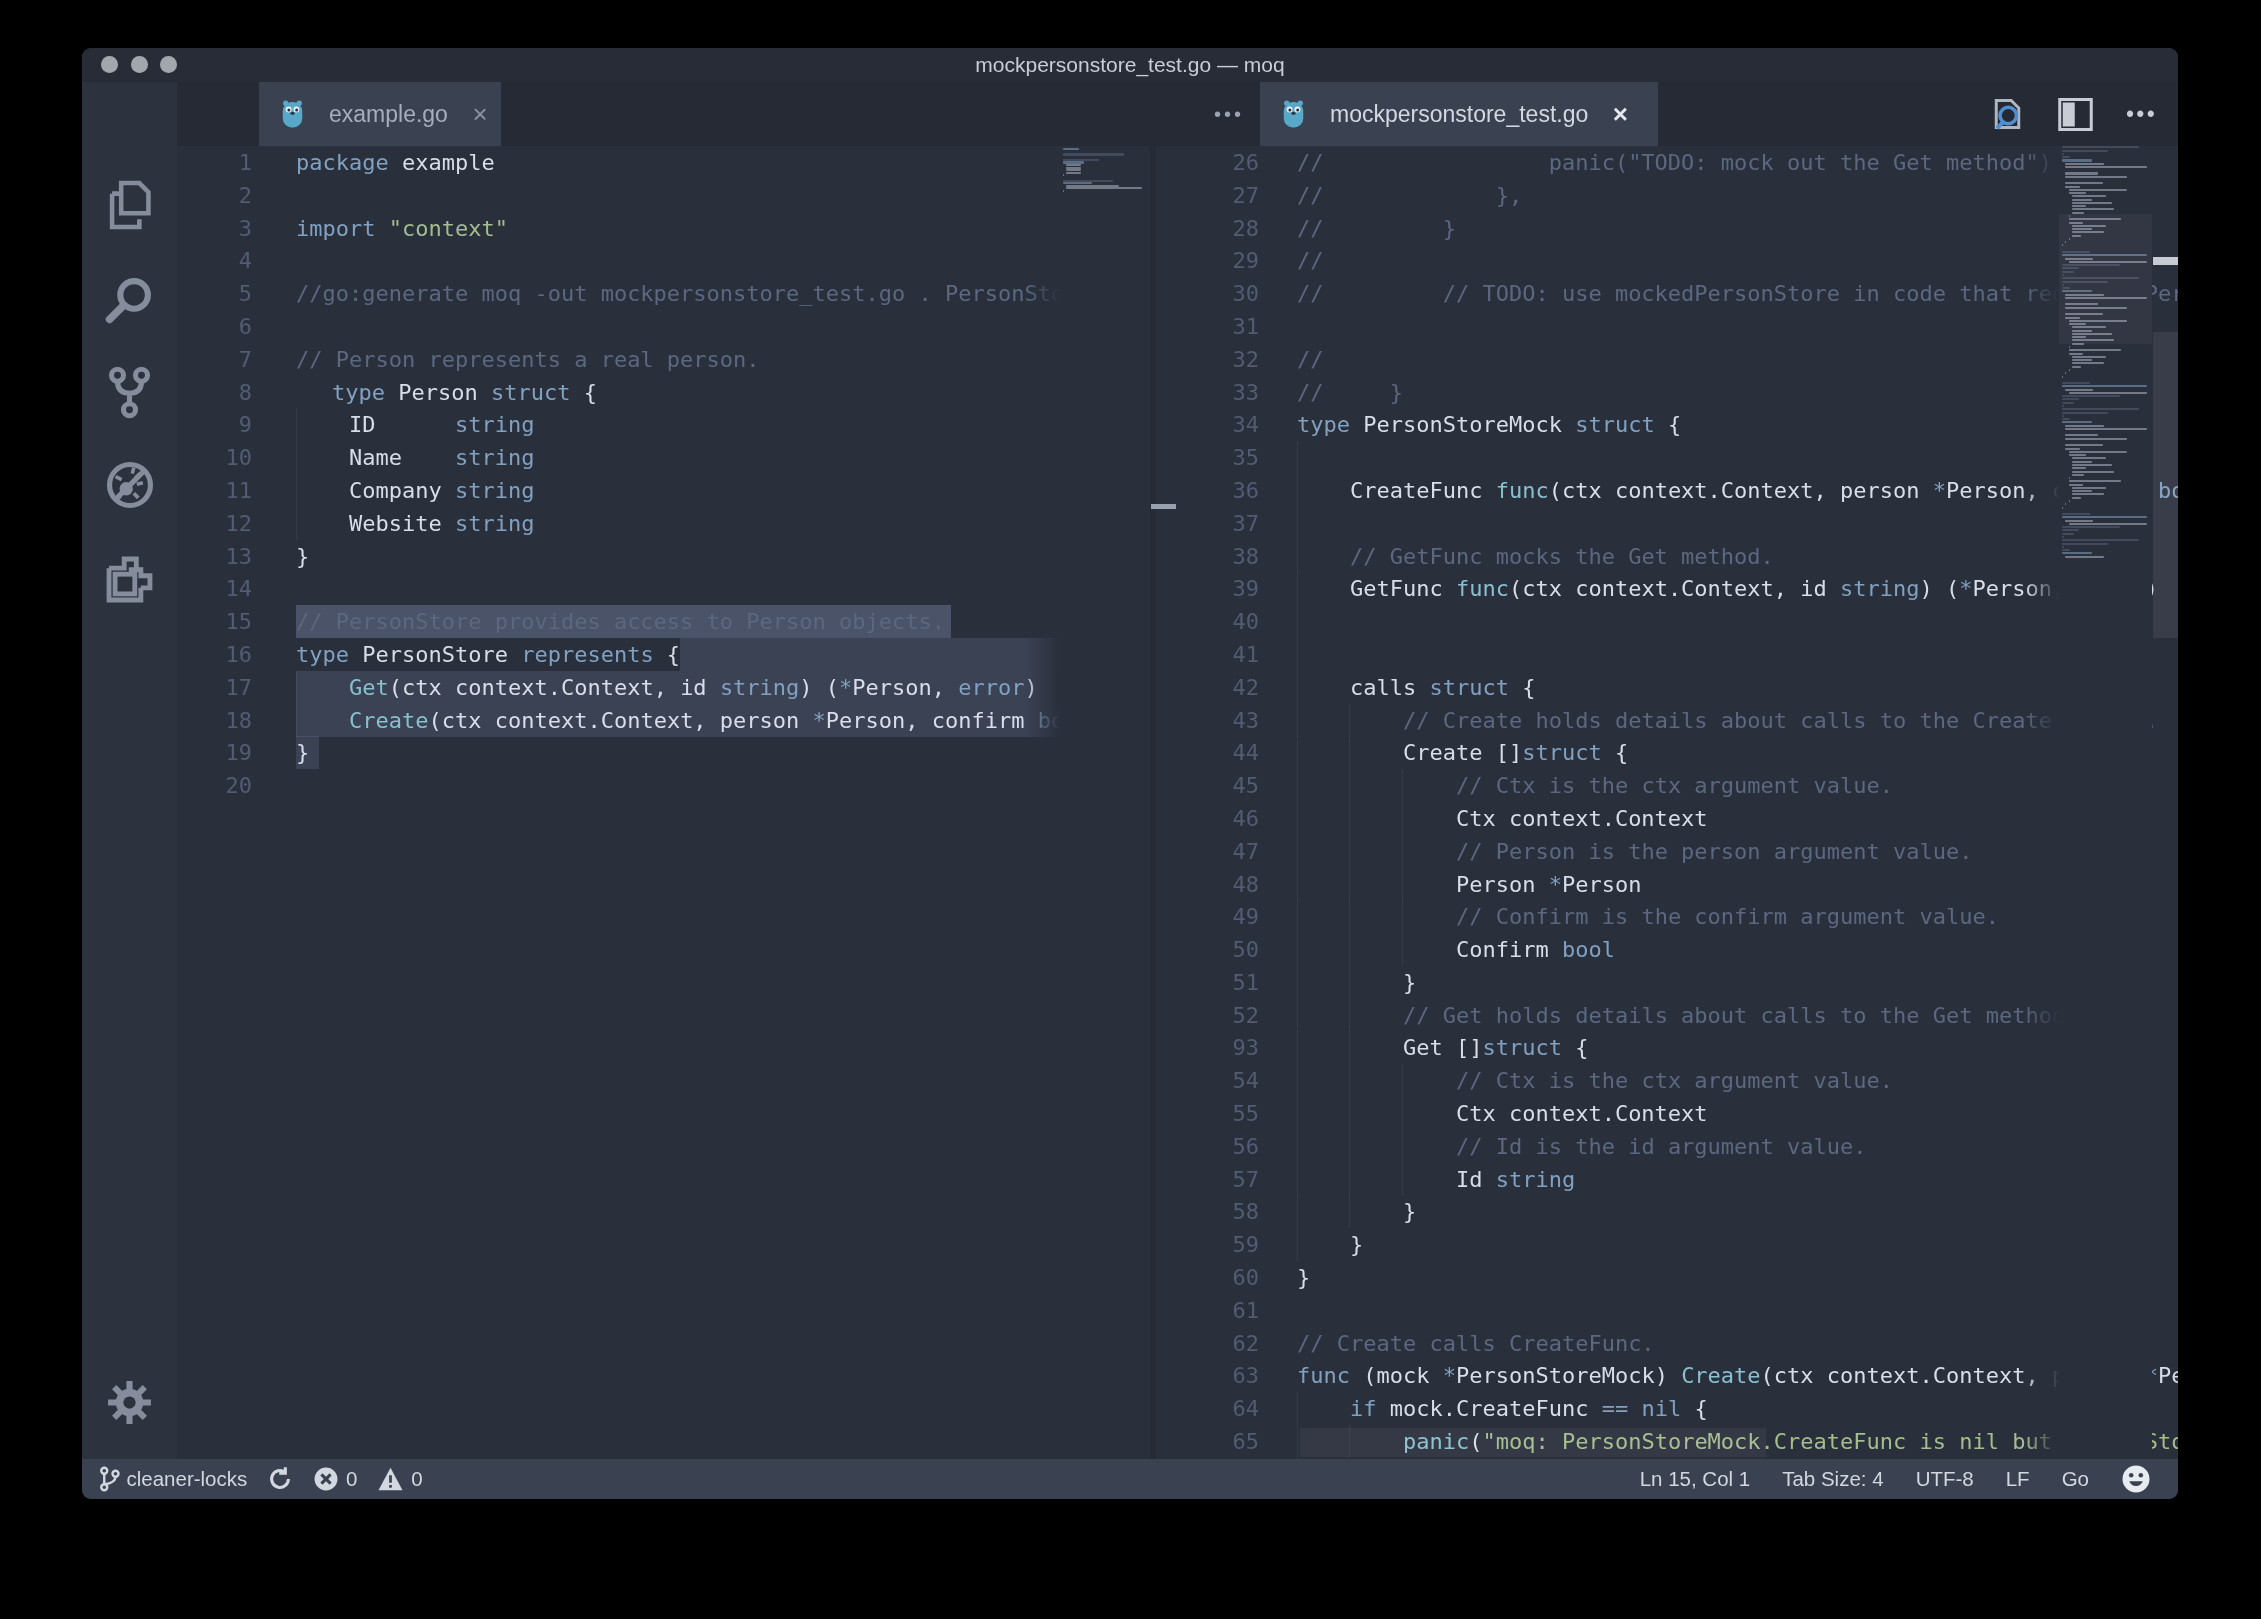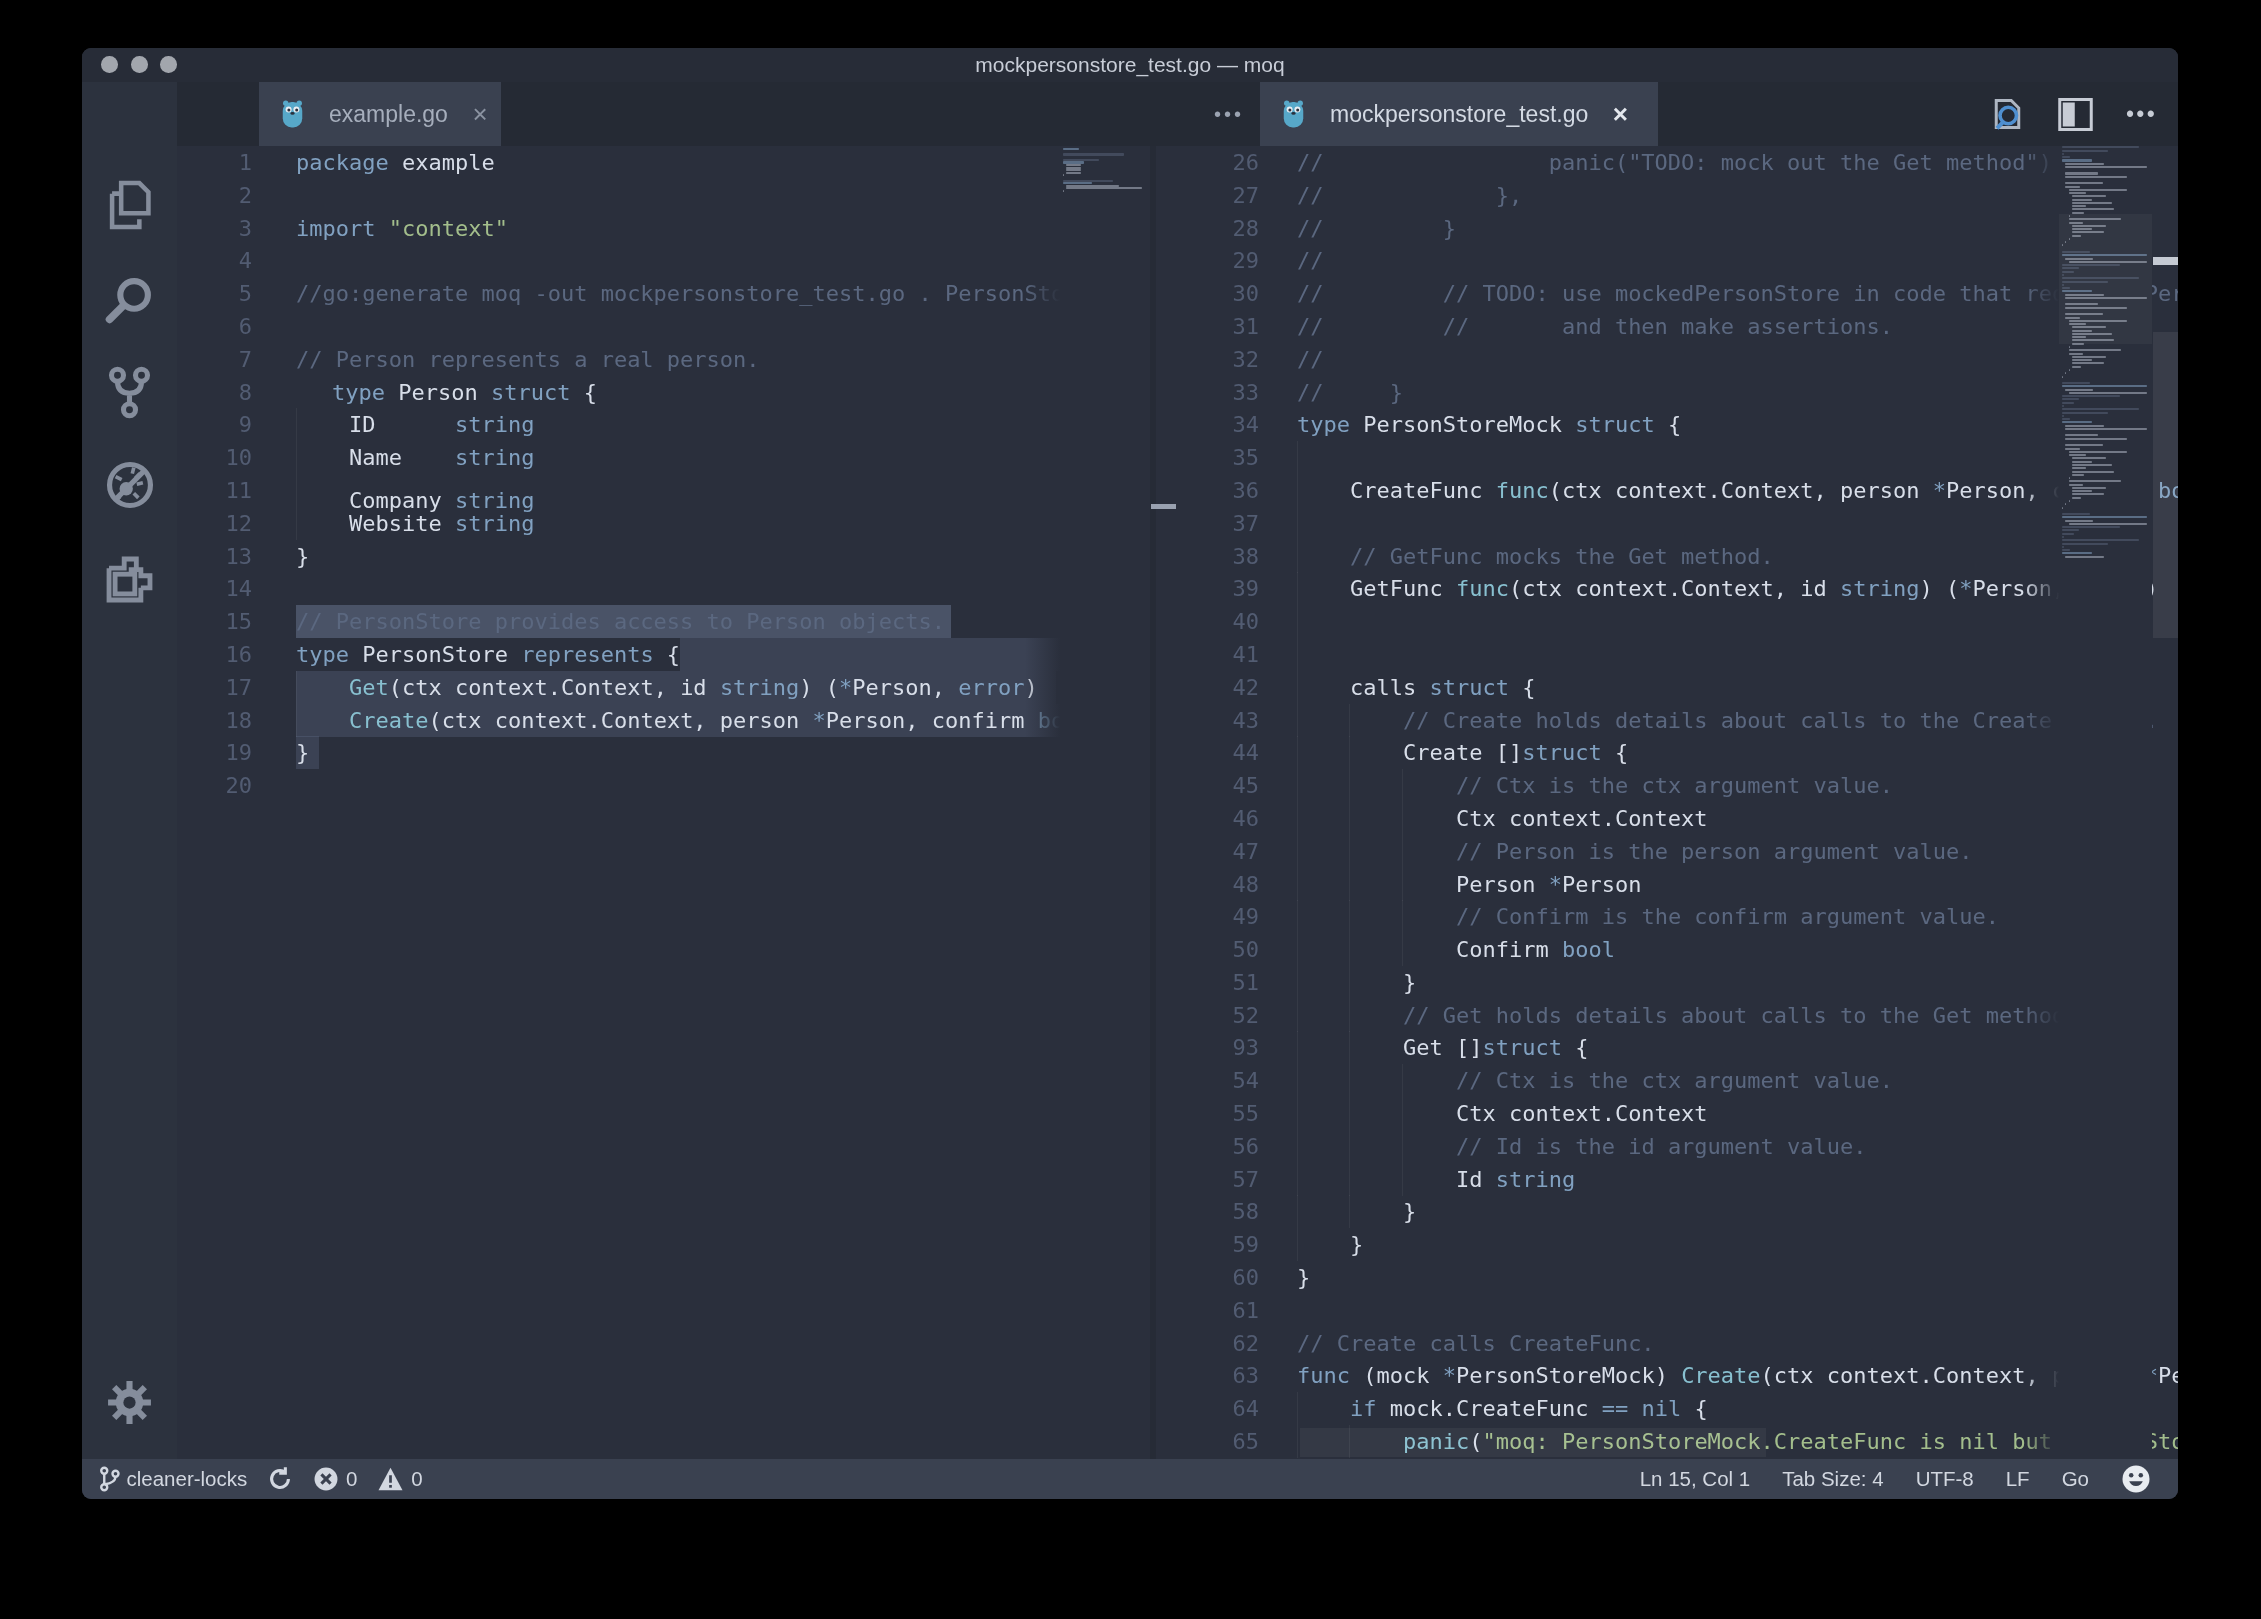--- a/index.html
+++ b/index.html
@@ -196,21 +196,21 @@
         <div class="lnum" style="top: 230px; left: 0px; width: 75px;">8</div>
         <div class="line" style="top: 230px; left: 119px; margin-left: 36px;"><span class="kw">type</span><span class="txt"> Person </span><span class="kw">struct</span><span class="txt"> {</span></div>
         <div class="guide" style="top: 262px; left: 119px;"></div>
         <div class="lnum" style="top: 262px; left: 0px; width: 75px;">9</div>
         <div class="line" style="top: 262px; left: 119px;"><span class="txt">    ID      </span><span class="kw">string</span></div>
         <div class="guide" style="top: 295px; left: 119px;"></div>
         <div class="lnum" style="top: 295px; left: 0px; width: 75px;">10</div>
         <div class="line" style="top: 295px; left: 119px;"><span class="txt">    Name    </span><span class="kw">string</span></div>
         <div class="guide" style="top: 328px; left: 119px;"></div>
         <div class="lnum" style="top: 328px; left: 0px; width: 75px;">11</div>
-        <div class="line" style="top: 338px; left: 119px;"><span class="txt">    Company </span><span class="kw">string</span></div>
+        <div class="line" style="top: 328px; left: 119px;"><span class="txt">    Company </span><span class="kw">string</span></div>
         <div class="guide" style="top: 361px; left: 119px;"></div>
         <div class="lnum" style="top: 361px; left: 0px; width: 75px;">12</div>
         <div class="line" style="top: 361px; left: 119px;"><span class="txt">    Website </span><span class="kw">string</span></div>
         <div class="lnum" style="top: 394px; left: 0px; width: 75px;">13</div>
         <div class="line" style="top: 394px; left: 119px;"><span class="txt">}</span></div>
         <div class="lnum" style="top: 426px; left: 0px; width: 75px;">14</div>
         <div class="line" style="top: 426px; left: 119px;"></div>
         <div class="sel-rect bright" style="top: 459px; left: 119px; width: 655px;"></div>
         <div class="lnum" style="top: 459px; left: 0px; width: 75px;">15</div>
         <div class="line" style="top: 459px; left: 119px;"><span class="com">// PersonStore provides access to Person objects.</span></div>
@@ -254,21 +254,20 @@
         <div class="line" style="top: 0px; left: 140px;"><span class="com">//                 panic("TODO: mock out the Get method")</span></div>
         <div class="lnum" style="top: 33px; left: 0px; width: 102px;">27</div>
         <div class="line" style="top: 33px; left: 140px;"><span class="com">//             },</span></div>
         <div class="lnum" style="top: 66px; left: 0px; width: 102px;">28</div>
         <div class="line" style="top: 66px; left: 140px;"><span class="com">//         }</span></div>
         <div class="lnum" style="top: 98px; left: 0px; width: 102px;">29</div>
         <div class="line" style="top: 98px; left: 140px;"><span class="com">//</span></div>
         <div class="lnum" style="top: 131px; left: 0px; width: 102px;">30</div>
         <div class="line" style="top: 131px; left: 140px;"><span class="com">//         // TODO: use mockedPersonStore in code that requires PersonStore</span></div>
         <div class="lnum" style="top: 164px; left: 0px; width: 102px;">31</div>
-        <div class="line" style="top: 164px; left: 140px;"><span class="com">//         //       and then make assertions.</span></div>
         <div class="lnum" style="top: 197px; left: 0px; width: 102px;">32</div>
         <div class="line" style="top: 197px; left: 140px;"><span class="com">//</span></div>
         <div class="lnum" style="top: 230px; left: 0px; width: 102px;">33</div>
         <div class="line" style="top: 230px; left: 140px;"><span class="com">//     }</span></div>
         <div class="lnum" style="top: 262px; left: 0px; width: 102px;">34</div>
         <div class="line" style="top: 262px; left: 140px;"><span class="kw">type</span><span class="txt"> PersonStoreMock </span><span class="kw">struct</span><span class="txt"> {</span></div>
         <div class="guide" style="top: 295px; left: 140px;"></div>
         <div class="lnum" style="top: 295px; left: 0px; width: 102px;">35</div>
         <div class="guide" style="top: 328px; left: 140px;"></div>
         <div class="lnum" style="top: 328px; left: 0px; width: 102px;">36</div>

